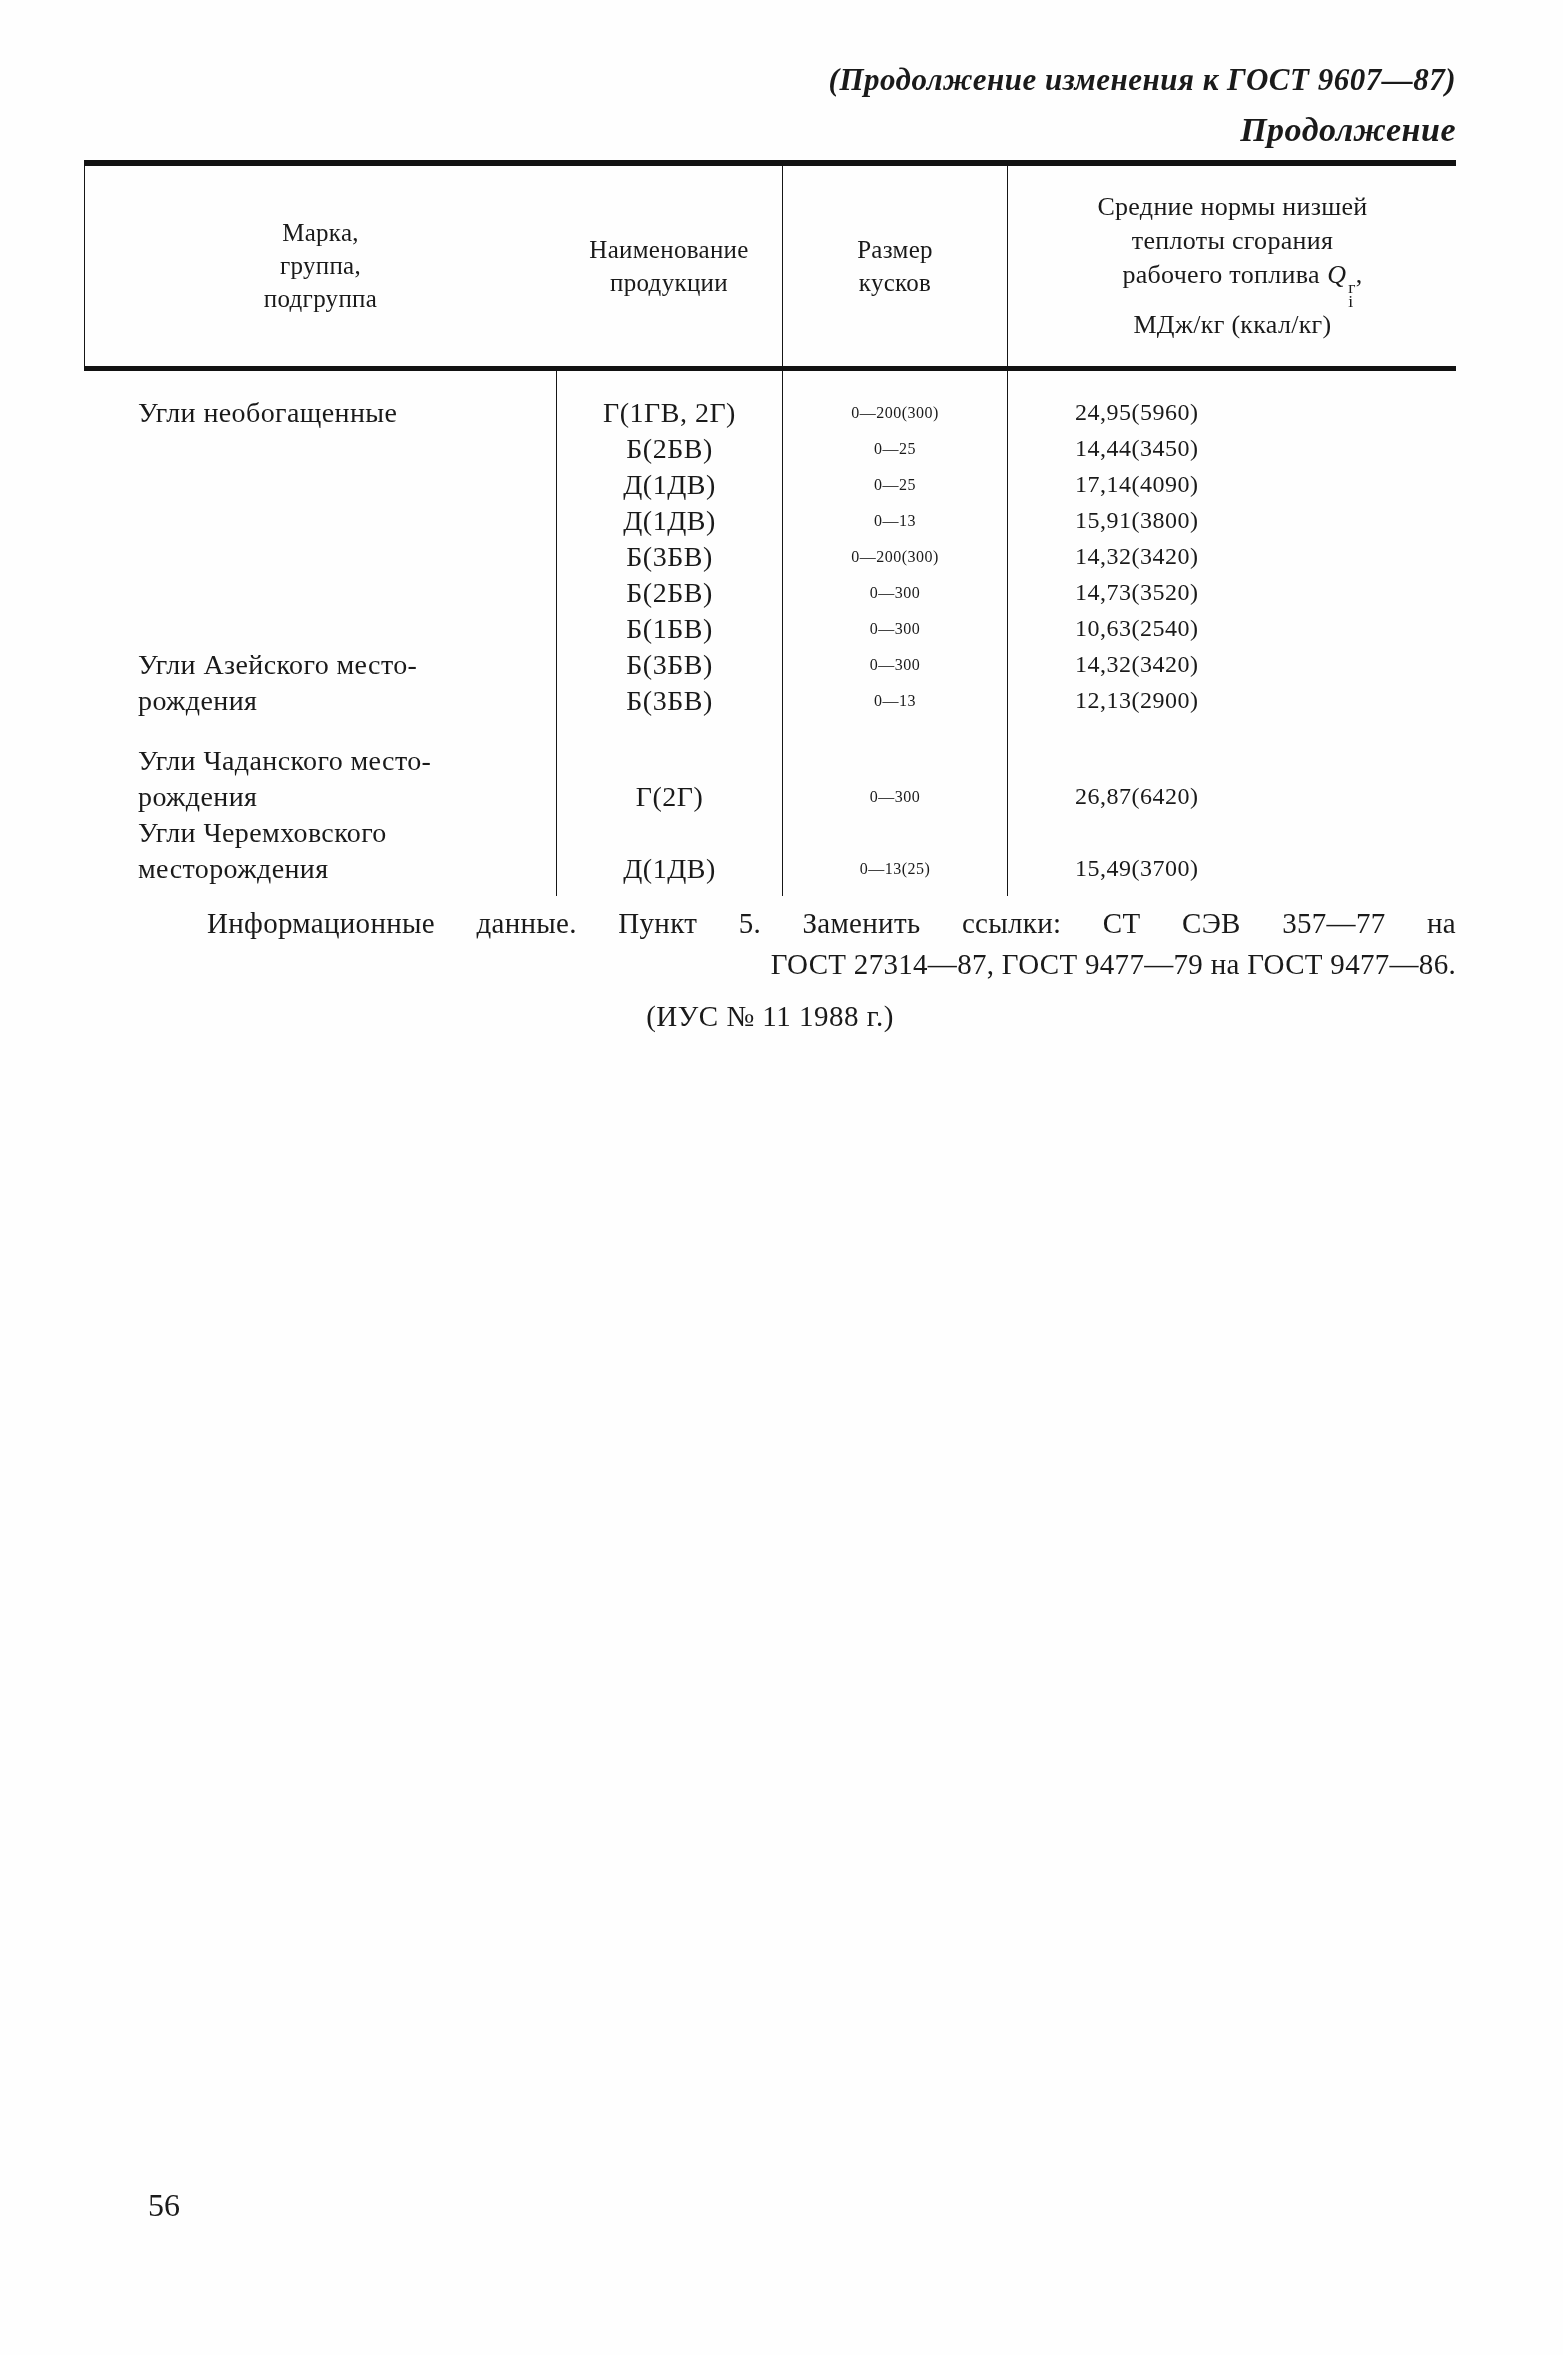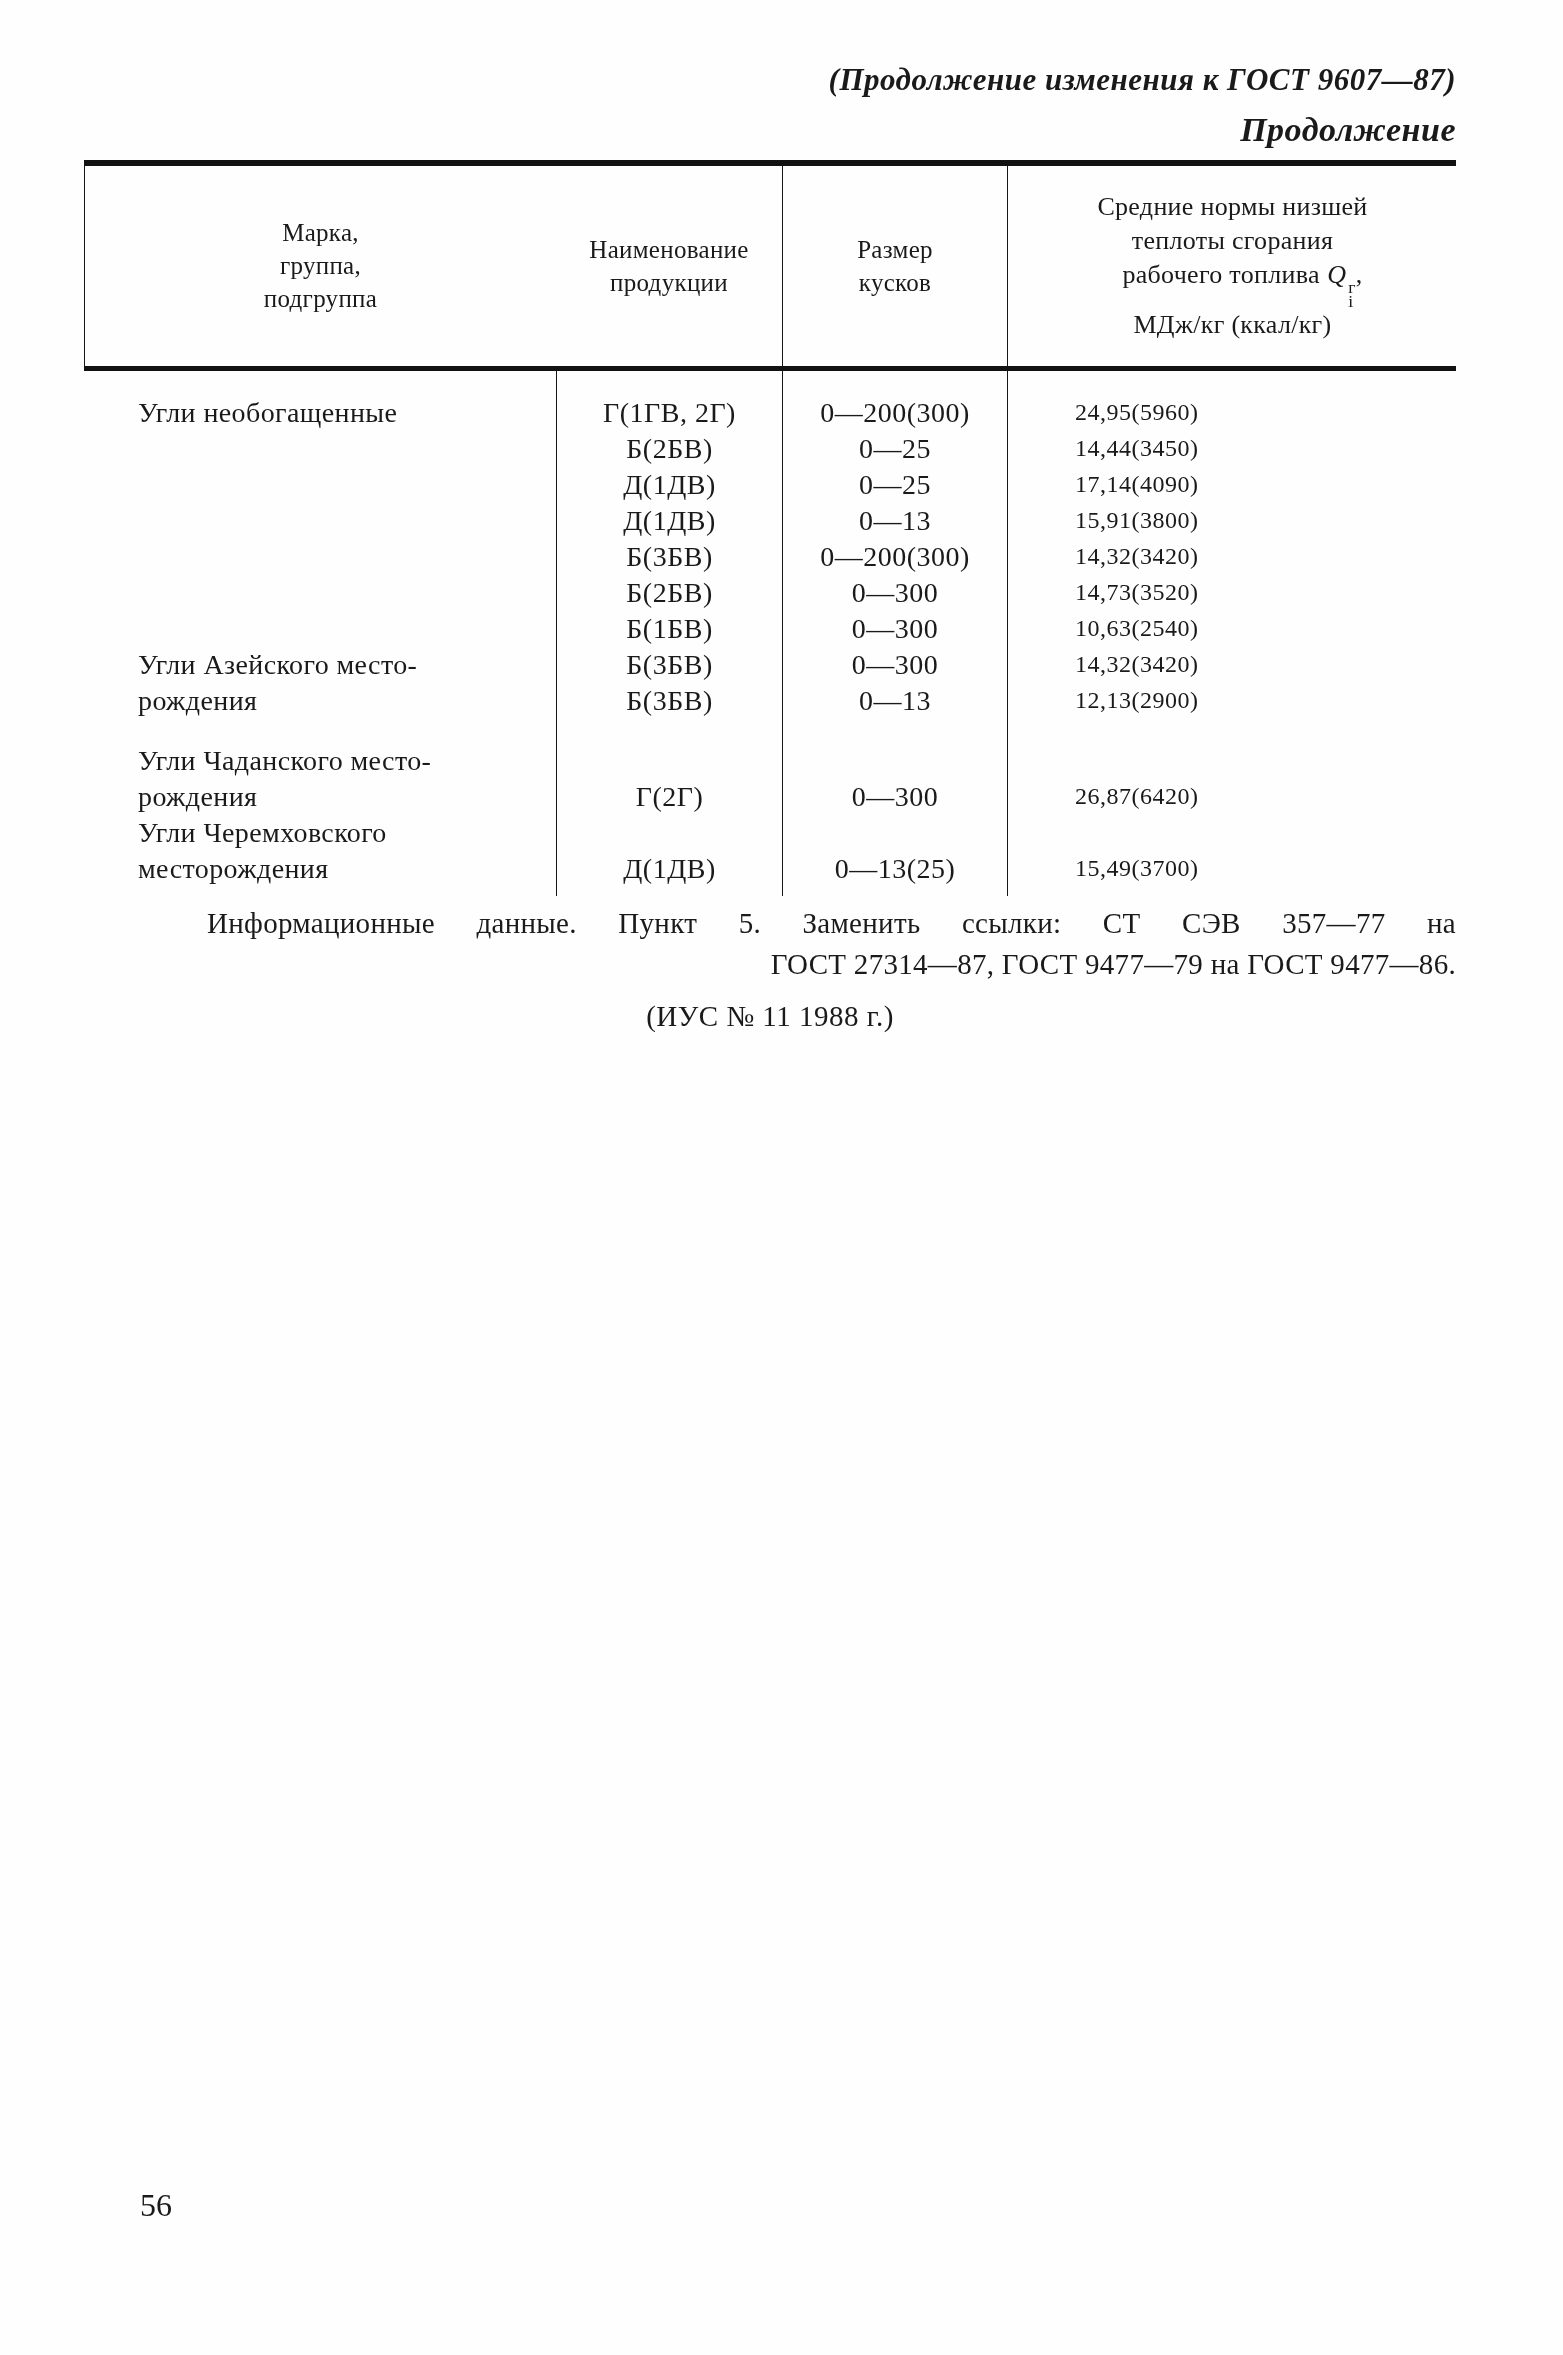--- a/index.html
+++ b/index.html
@@ -35,30 +35,30 @@
   .supsub {
     display: inline-flex; flex-direction: column; align-items: flex-start;
     font-size: 17.7px; line-height: 14px; vertical-align: -9.3px; margin-left: 1.9px;
   }
   .trow .td { height: 36px; display: flex; align-items: center; white-space: nowrap; }
   .trow.pad-top .td { height: 24px; }
   .trow.gap .td { height: 24px; }
   .trow.pad-bot .td { height: 9.3px; }
   .td.c1 { justify-content: flex-start; padding-left: 54px; font-size: 28px; letter-spacing: 0.4px; }
   .td.c2 { justify-content: center; font-size: 28px; letter-spacing: 0.5px; }
-  .td.c3 { justify-content: center; font-size: 28px; letter-spacing: 0.5px; }
+  .td.c3 { justify-content: center; font-size: 16px; letter-spacing: 0.5px; }
   .td.c4 { justify-content: flex-start; padding-left: 67px; font-size: 24px; letter-spacing: 0.5px; }
 
   
   .info { margin: 7.5px 0 0 56px; width: 1316px; font-size: 29px; line-height: 41px; letter-spacing: 0.3px; }
   .info-line1 { text-align: justify; text-align-last: justify; text-indent: 67px; }
   .info-line2 { text-align: right; }
   .ius { margin-top: 15px; text-align: center; font-size: 29px; letter-spacing: 0.5px; }
 
-  .pageno { position: absolute; left: 140px; top: 2187px; font-size: 32px; }
+  .pageno { position: absolute; left: 148px; top: 2187px; font-size: 32px; }
 </style>
 </head>
 <body>
 
 <div class="page">
 
   <div class="topmatter">
     <div class="note1">(Продолжение изменения к ГОСТ 9607—87)</div>
     <div class="note2">Продолжение</div>
   </div>

